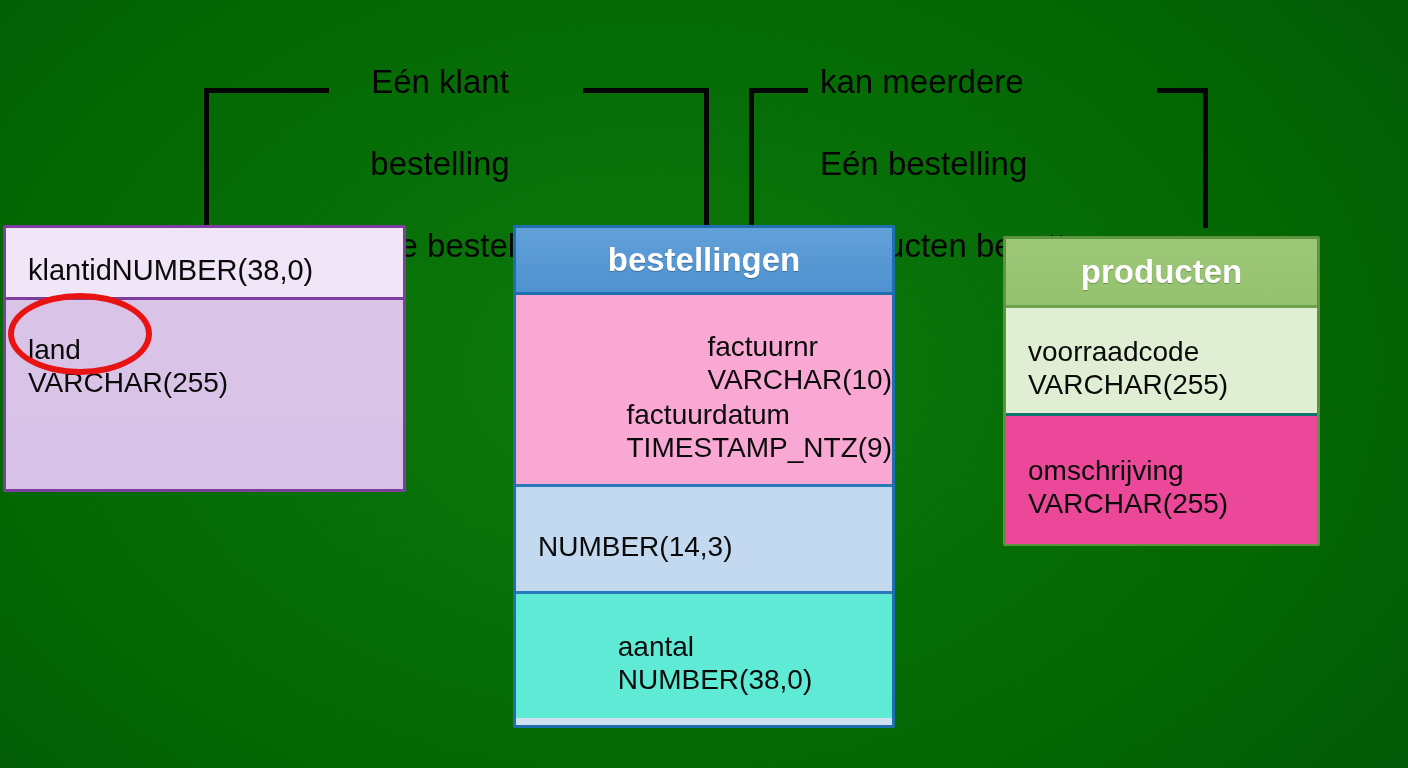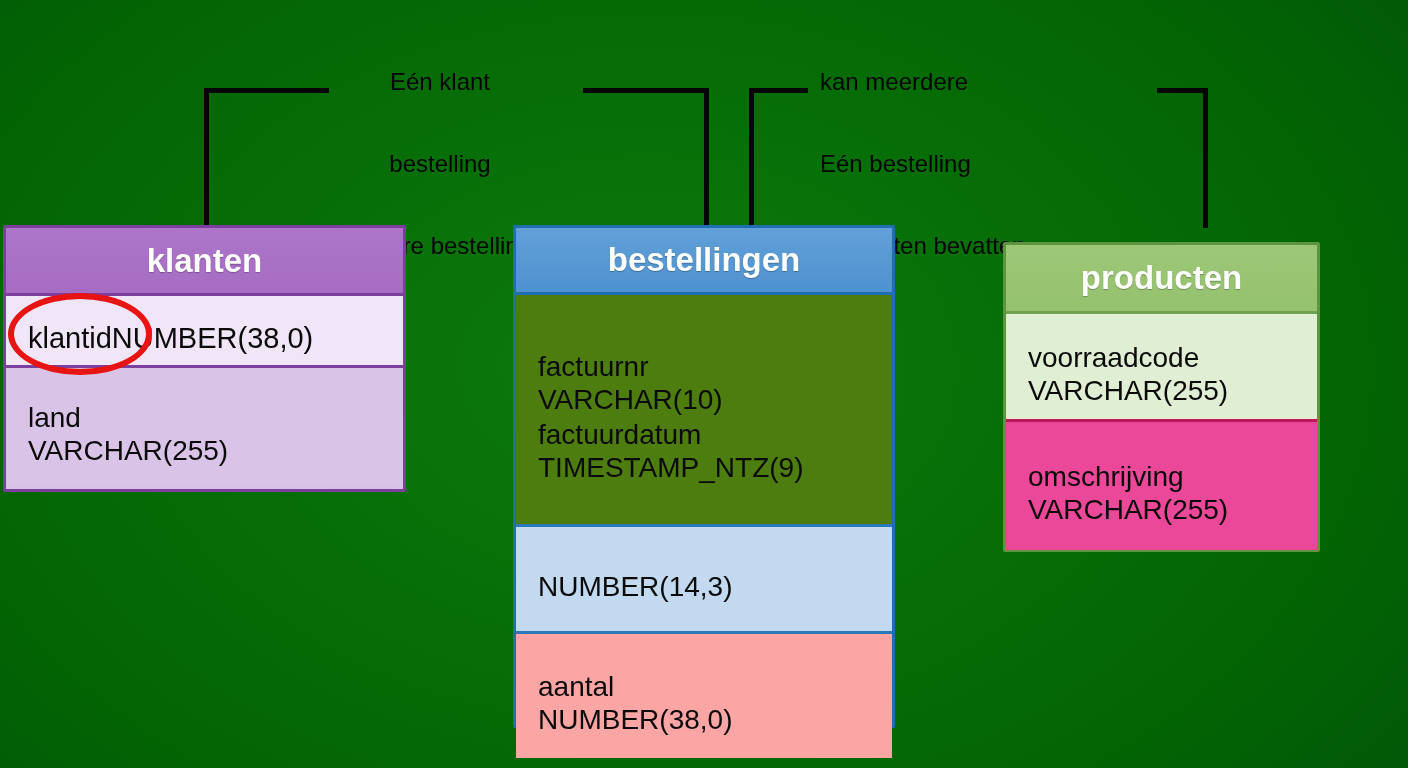--- a/index.html
+++ b/index.html
@@ -30,21 +30,21 @@
     position: absolute;
     background: #050505;
   }
   .conn-h { height: 5px; }
   .conn-v { width: 5px; }
 
   
   .caption {
     position: absolute;
     color: #050505;
-    font-size: 24px;
+    font-size: 33px;
     line-height: 41px;
     text-align: center;
     white-space: pre-line;
     letter-spacing: 0px;
   }
   .caption-1 { left: 255px; top: 20px; width: 370px; }
   .caption-1 .ln-a { display: block; }
   .caption-1 .ln-b { display: block; }
   .caption-1 .ln-c { display: block; }
   .caption-2 { left: 820px; top: 20px; width: 340px; text-align: left; }
@@ -116,49 +116,51 @@
     left: 513px; top: 225px; width: 382px; height: 503px;
     border: 3px solid #1f6fb0;
     background: #cfe0f0;
   }
   .ent-bestellingen .entity-header {
     height: 67px;
     background: linear-gradient(180deg, #62a0d8 0%, #4e92d0 100%);
     border-bottom: 3px solid #1f6fb0;
   }
   .ent-bestellingen .sec-a {
-    height: 232px;
-    background: #4d7c0f;
+    height: 192px;
+    background: #f9a8d4;
     border-bottom: 3px solid #2a7abb;
+    align-items: flex-end;
   }
   .ent-bestellingen .sec-b {
     height: 107px;
     background: #c3d9ef;
     border-bottom: 3px solid #2a7abb;
   }
   .ent-bestellingen .sec-c {
     height: 124px;
-    background: #fca5a5;
+    background: #5eead4;
+    align-items: center;
   }
 
   
   .ent-producten {
-    left: 1003px; top: 242px; width: 317px; height: 310px;
+    left: 1003px; top: 236px; width: 317px; height: 310px;
     border: 3px solid #5d9440;
     background: #cfe3b8;
   }
   .ent-producten .entity-header {
     height: 69px;
     background: linear-gradient(180deg, #9cc777 0%, #95c26f 100%);
     border-bottom: 3px solid #6ea24c;
   }
   .ent-producten .sec-a {
     height: 108px;
     background: #e0eed3;
-    border-bottom: 3px solid #be185d;
+    border-bottom: 3px solid #0f766e;
   }
   .ent-producten .sec-b {
     height: 128px;
     background: #ec4899;
   }
 
   
   .highlight-ellipse {
     position: absolute;
     left: 8px;
@@ -196,21 +198,20 @@
     <span class="ln-c">meerdere bestellingen</span>
   </div>
 
   <div class="caption caption-2">
     <span>kan meerdere</span>
     <span>Eén bestelling</span>
     <span>producten bevatten</span>
   </div>
 
   <div class="entity ent-klanten">
-    <div class="entity-header">klanten</div>
     <div class="entity-section sec-a">
       <div class="fld-inline">
         <span>klantid</span><span>NUMBER(38,0)</span>
       </div>
     </div>
     <div class="entity-section sec-b">
       <div class="field">
         <span class="fname">land</span>
         <span class="ftype">VARCHAR(255)</span>
       </div>

